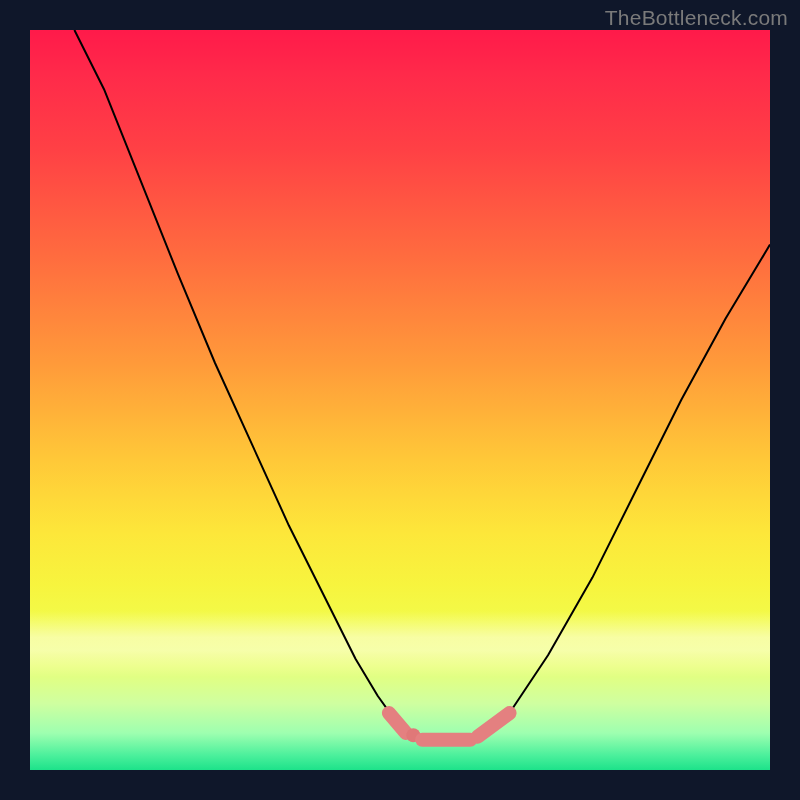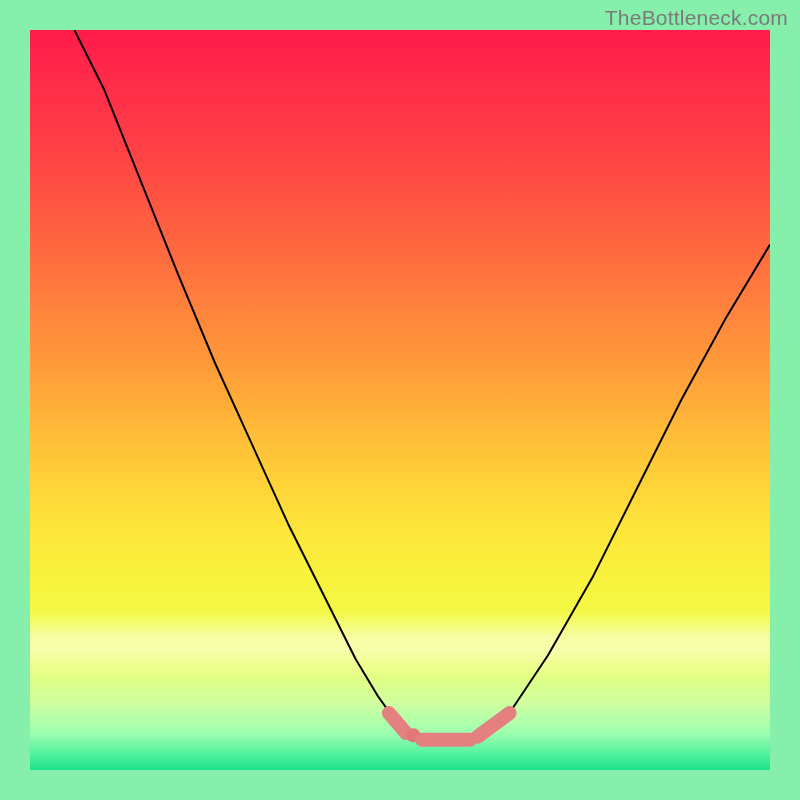--- a/index.html
+++ b/index.html
@@ -8,21 +8,21 @@
     width: 800px;
     height: 800px;
     background: #000;
     overflow: hidden;
     font-family: Arial, Helvetica, sans-serif;
   }
   .frame {
     position: relative;
     width: 800px;
     height: 800px;
-    background: #86efac;
+    background: #0f172a;
   }
   .plot {
     position: absolute;
     left: 30px;
     top: 30px;
     width: 740px;
     height: 740px;
     
     background: linear-gradient(
       to bottom,

